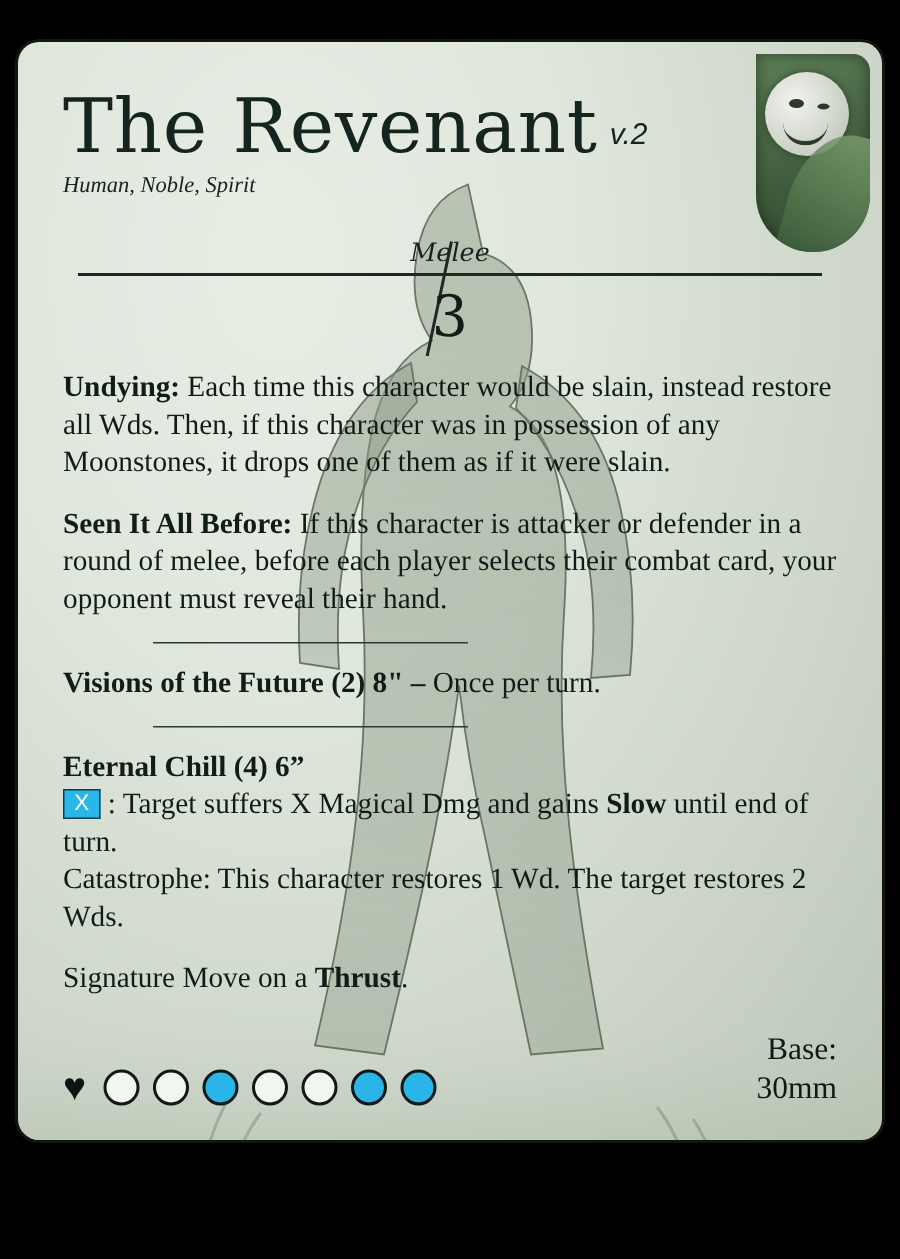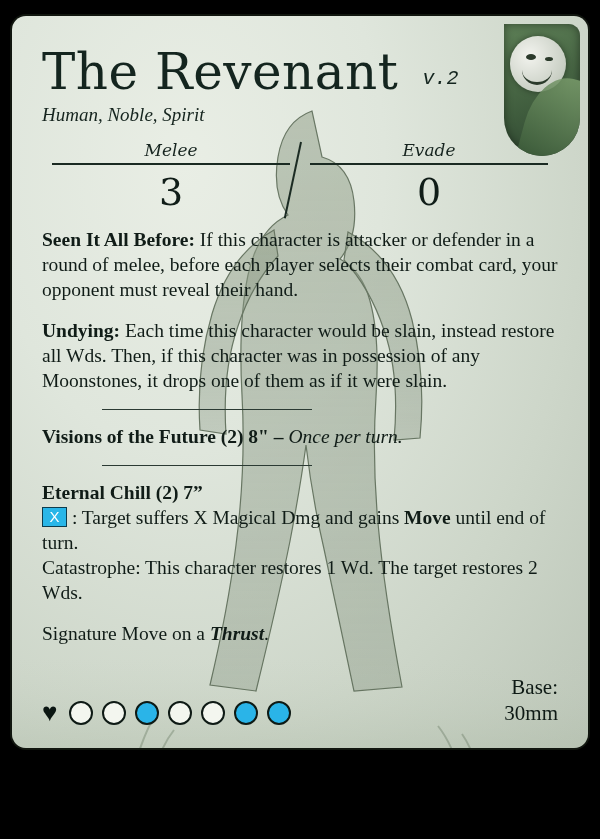--- a/index.html
+++ b/index.html
@@ -10,21 +10,21 @@
   body {
     width: 600px;
     height: 839px;
     overflow: hidden;
     font-family: "Liberation Serif", serif;
   }
 
   .card {
     position: absolute;
     left: 12px;
-    top: 16px;
+    top: 28px;
     width: 576px;
     height: 732px;
     border-radius: 14px;
     overflow: hidden;
     background:
       radial-gradient(ellipse at 30% 20%, #e9eee5 0%, #dfe6dc 35%, #cdd6c9 70%, #bcc6b8 100%);
     box-shadow: 0 0 0 2px #11160f;
   }
 
   
@@ -50,30 +50,30 @@
   }
   .title {
     font-family: "DejaVu Serif", serif;
     font-size: 50px;
     line-height: 52px;
     color: #14251f;
     letter-spacing: 0.5px;
     font-weight: normal;
   }
   .version {
-    font-family: Liberation Mono, monospace;
+    font-family: Liberation Sans, sans-serif;
     font-style: italic;
     font-size: 20px;
     color: #14251f;
-    margin-left: 24px;
+    margin-left: 8px;
     margin-bottom: 8px;
   }
   .subtitle {
     font-style: italic;
-    font-size: 19px;
+    font-size: 15px;
     color: #15241e;
     margin-top: 6px;
   }
 
   
   .badge {
     position: absolute;
     right: 8px;
     top: 8px;
     width: 76px;
@@ -113,23 +113,24 @@
     right: -6px; bottom: -10px;
     width: 60px; height: 90px;
     background: linear-gradient(200deg, #7ea06f, #3a5a38);
     border-radius: 60% 10% 60% 10%;
     transform: rotate(15deg);
     opacity: .85;
   }
 
   
   .stats {
-    margin-top: 14px;
+    margin-top: 26px;
     display: flex;
     position: relative;
+    flex-direction: column;
   }
   .stat {
     flex: 1 1 0;
     text-align: center;
     position: relative;
   }
   .stat-label {
     font-family: "DejaVu Serif", serif;
     font-size: 17px;
     color: #16241f;
@@ -161,21 +162,21 @@
 
   
   .rules {
     margin-top: 12px;
     font-size: 19.5px;
     line-height: 25px;
     color: #101c17;
   }
   .rules p { margin: 0 0 16px 0; }
   .rules b, .rules strong { font-weight: bold; }
-  .rules .it { font-style: italic; }
+  .rules .it { }
 
   .sep {
     width: 210px;
     height: 1px;
     background: #2b3a33;
     margin: 4px auto 14px 60px;
   }
 
   .ability-head {
     font-weight: bold;
@@ -283,48 +284,43 @@
       <div class="stats-divider"></div>
 
       <div class="stat">
         <div class="stat-label">Melee</div>
         <div class="stat-rule"></div>
         <div class="stat-value">3</div>
       </div>
 
 
 
-      <div class="stat">
-        <div class="stat-label">Evade</div>
-        <div class="stat-rule"></div>
-        <div class="stat-value">0</div>
-      </div>
     </div>
 
     <div class="rules">
+
+      <p>
+        <b class="ability-head">Undying:</b><span> Each time this character would be slain, instead restore all Wds. Then, if this character was in possession of any Moonstones, it drops one of them as if it were slain.</span>
+      </p>
 
       <p>
         <b class="ability-head">Seen It All Before:</b><span> If this character is attacker or defender in a round of melee, before each player selects their combat card, your opponent must reveal their hand.</span>
       </p>
 
-      <p>
-        <b class="ability-head">Undying:</b><span> Each time this character would be slain, instead restore all Wds. Then, if this character was in possession of any Moonstones, it drops one of them as if it were slain.</span>
-      </p>
-
       <div class="sep"></div>
 
       <p>
         <b class="ability-head">Visions of the Future (2) 8" – </b><span class="it">Once per turn.</span><br>
       </p>
 
       <div class="sep"></div>
 
       <p>
-        <b class="ability-head">Eternal Chill (2) 7”</b><br>
-        <span class="xbox">X</span><span> : Target suffers X Magical Dmg and gains </span><b>Move</b><span> until end of turn.</span><br>
+        <b class="ability-head">Eternal Chill (4) 6”</b><br>
+        <span class="xbox">X</span><span> : Target suffers X Magical Dmg and gains </span><b>Slow</b><span> until end of turn.</span><br>
         <span>Catastrophe: This character restores 1 Wd. The target restores 2 Wds.</span>
       </p>
 
       <p class="signature">
         <span>Signature Move on a </span><b class="it">Thrust</b><span>.</span>
       </p>
 
     </div>
   </div>
 

